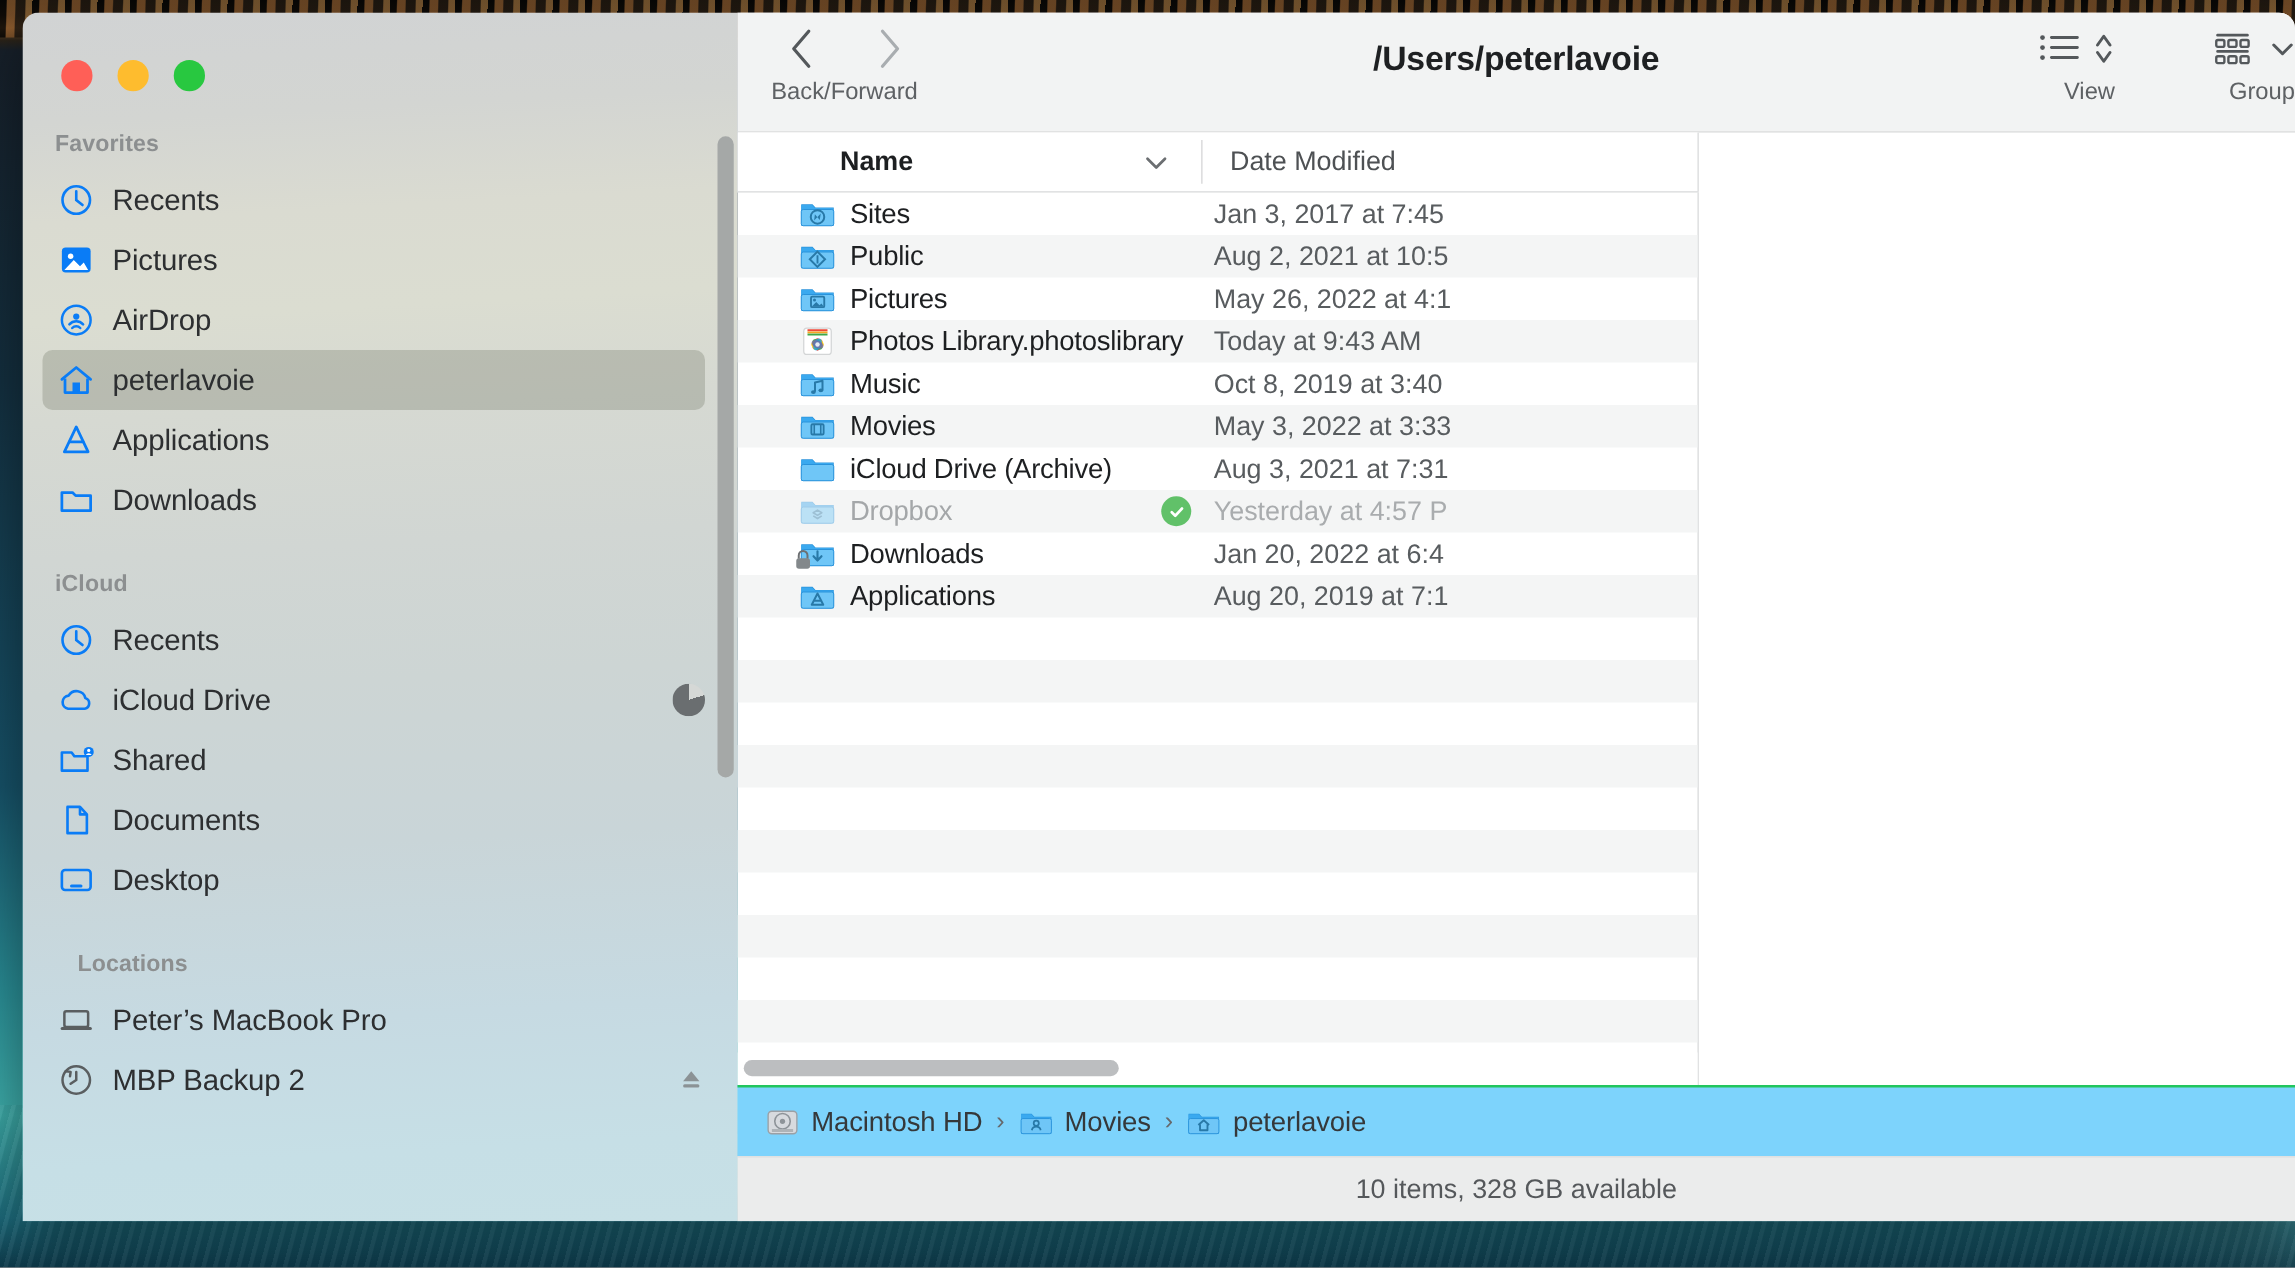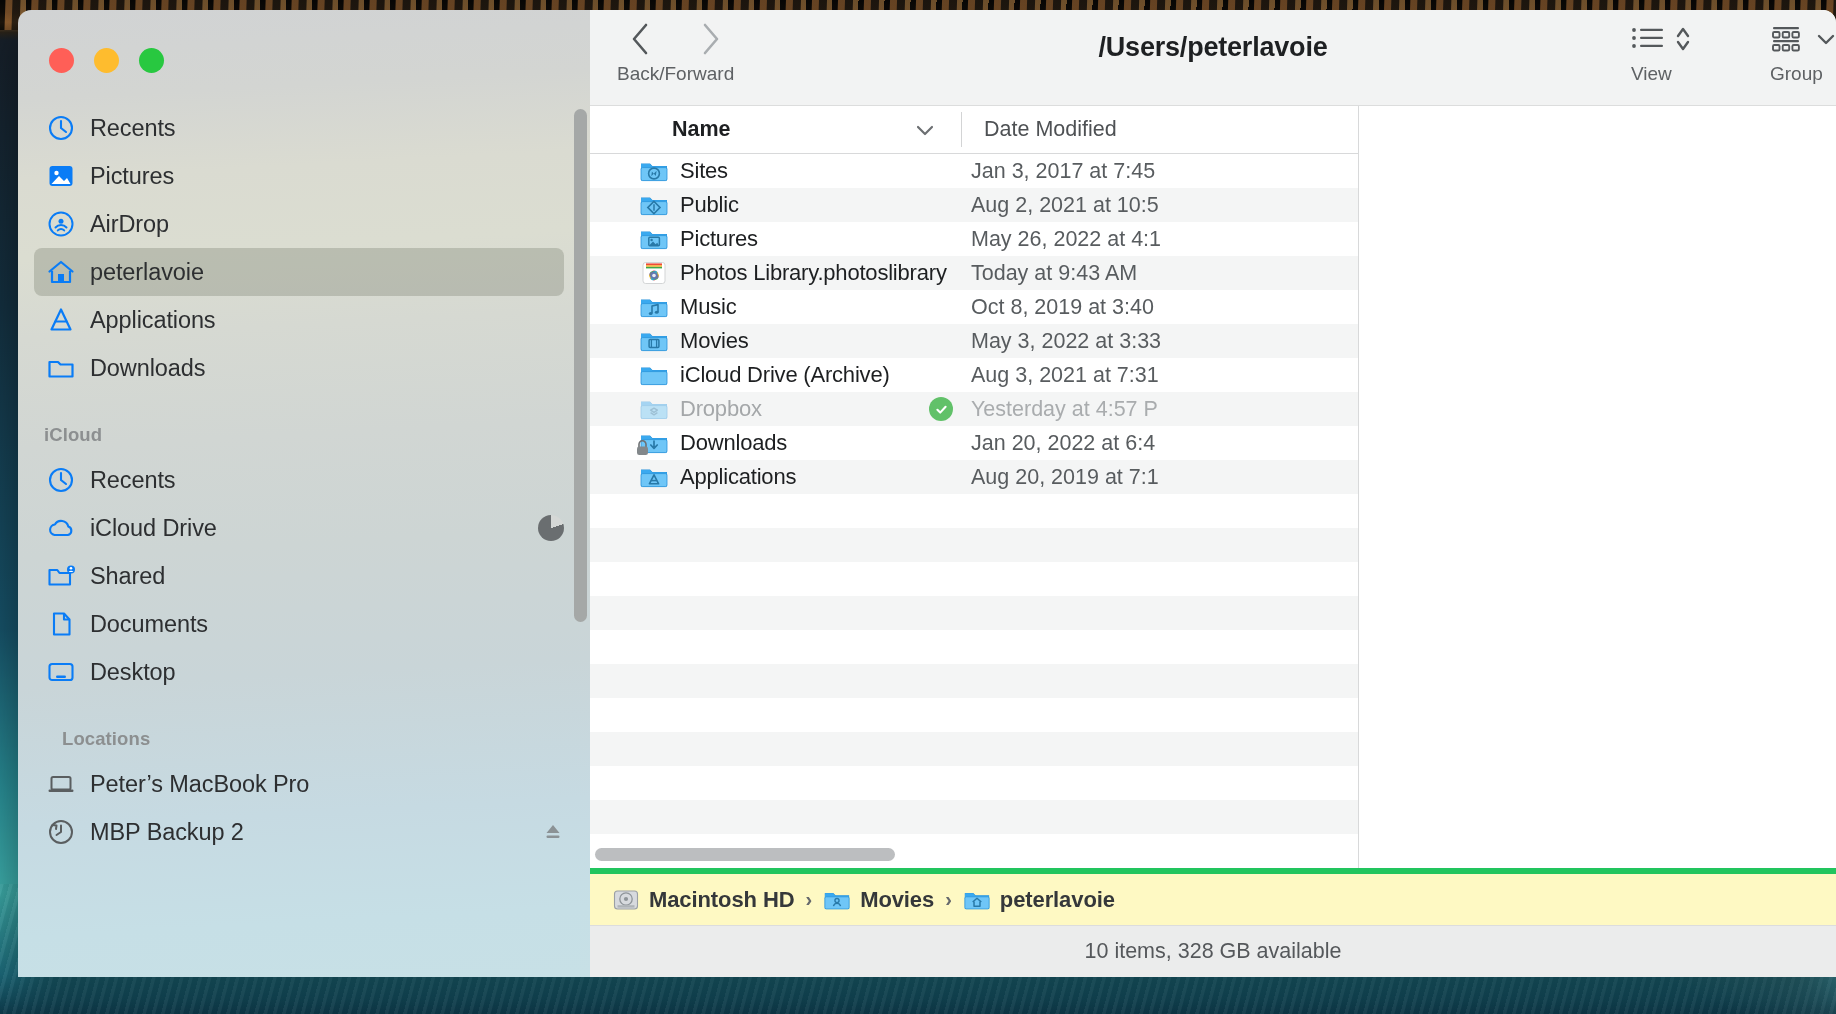--- a/index.html
+++ b/index.html
@@ -131,21 +131,21 @@
 
   
   #toolbar {
     height:96px; flex:0 0 96px;
     background:#f2f3f3;
     position:relative;
     border-bottom:1px solid #dcdddd;
   }
   .tb-group {
     position:absolute; top:0; height:96px;
-    display:flex; flex-direction:column; align-items:flex-start;
+    display:flex; flex-direction:column; align-items:flex-end;
     justify-content:flex-start;
   }
   .tb-icons { display:flex; align-items:center; height:58px; gap:0; }
   .tb-cap {
     font-size:19px; color:#5e6164; line-height:1;
     margin-top:-4px; white-space:nowrap;
   }
   .nav-arrow {
     width:46px; height:46px;
     display:flex; align-items:center; justify-content:center;
@@ -233,25 +233,24 @@
   }
   #hthumb {
     position:absolute; left:5px; top:6px;
     width:300px; height:13px; border-radius:7px;
     background:#bcbec0;
   }
 
   
   #breadcrumb {
     height:57px; flex:0 0 57px;
-    background:#fef9c3;
-    border-top:6px solid #22c55e;
+    background:#7dd3fc;
+    border-top:2px solid #22c55e;
     display:flex; align-items:center;
     padding-left:22px;
-    font-weight:bold;
   }
   .bc-item { display:flex; align-items:center; }
   .bc-icon { width:28px; height:26px; margin-right:9px;
              display:flex; align-items:center; justify-content:center; }
   .bc-label { font-size:22px; color:#35383a; letter-spacing:-.1px; }
   .bc-sep { margin:0 11px; color:#66696c; font-size:20px; }
 
   
   #statusbar {
     height:52px; flex:0 0 52px;
@@ -276,20 +275,21 @@
 
   <div id="sidebar">
 
     <div id="traffic">
       <span class="red"></span>
       <span class="yellow"></span>
       <span class="green"></span>
     </div>
 
     <div id="sidebar-sections" style="padding-top:94px;">
+        <div class="sb-header" style="margin-top: 0px; margin-bottom: 10px;">Favorites</div>
         <ul class="sb-list">
           <li class="sb-item">
             <span class="sb-icon">
               <svg width="30" height="28" viewBox="0 0 30 28">
                 <circle cx="15" cy="14" r="11" fill="none" stroke="#0a7cf6" stroke-width="2.1"></circle>
                 <path d="M15 7 L15 14 L20 18" fill="none" stroke="#0a7cf6" stroke-width="2.1" stroke-linecap="round"></path>
               </svg>
             </span>
             <span class="sb-label">Recents</span>
           </li>

